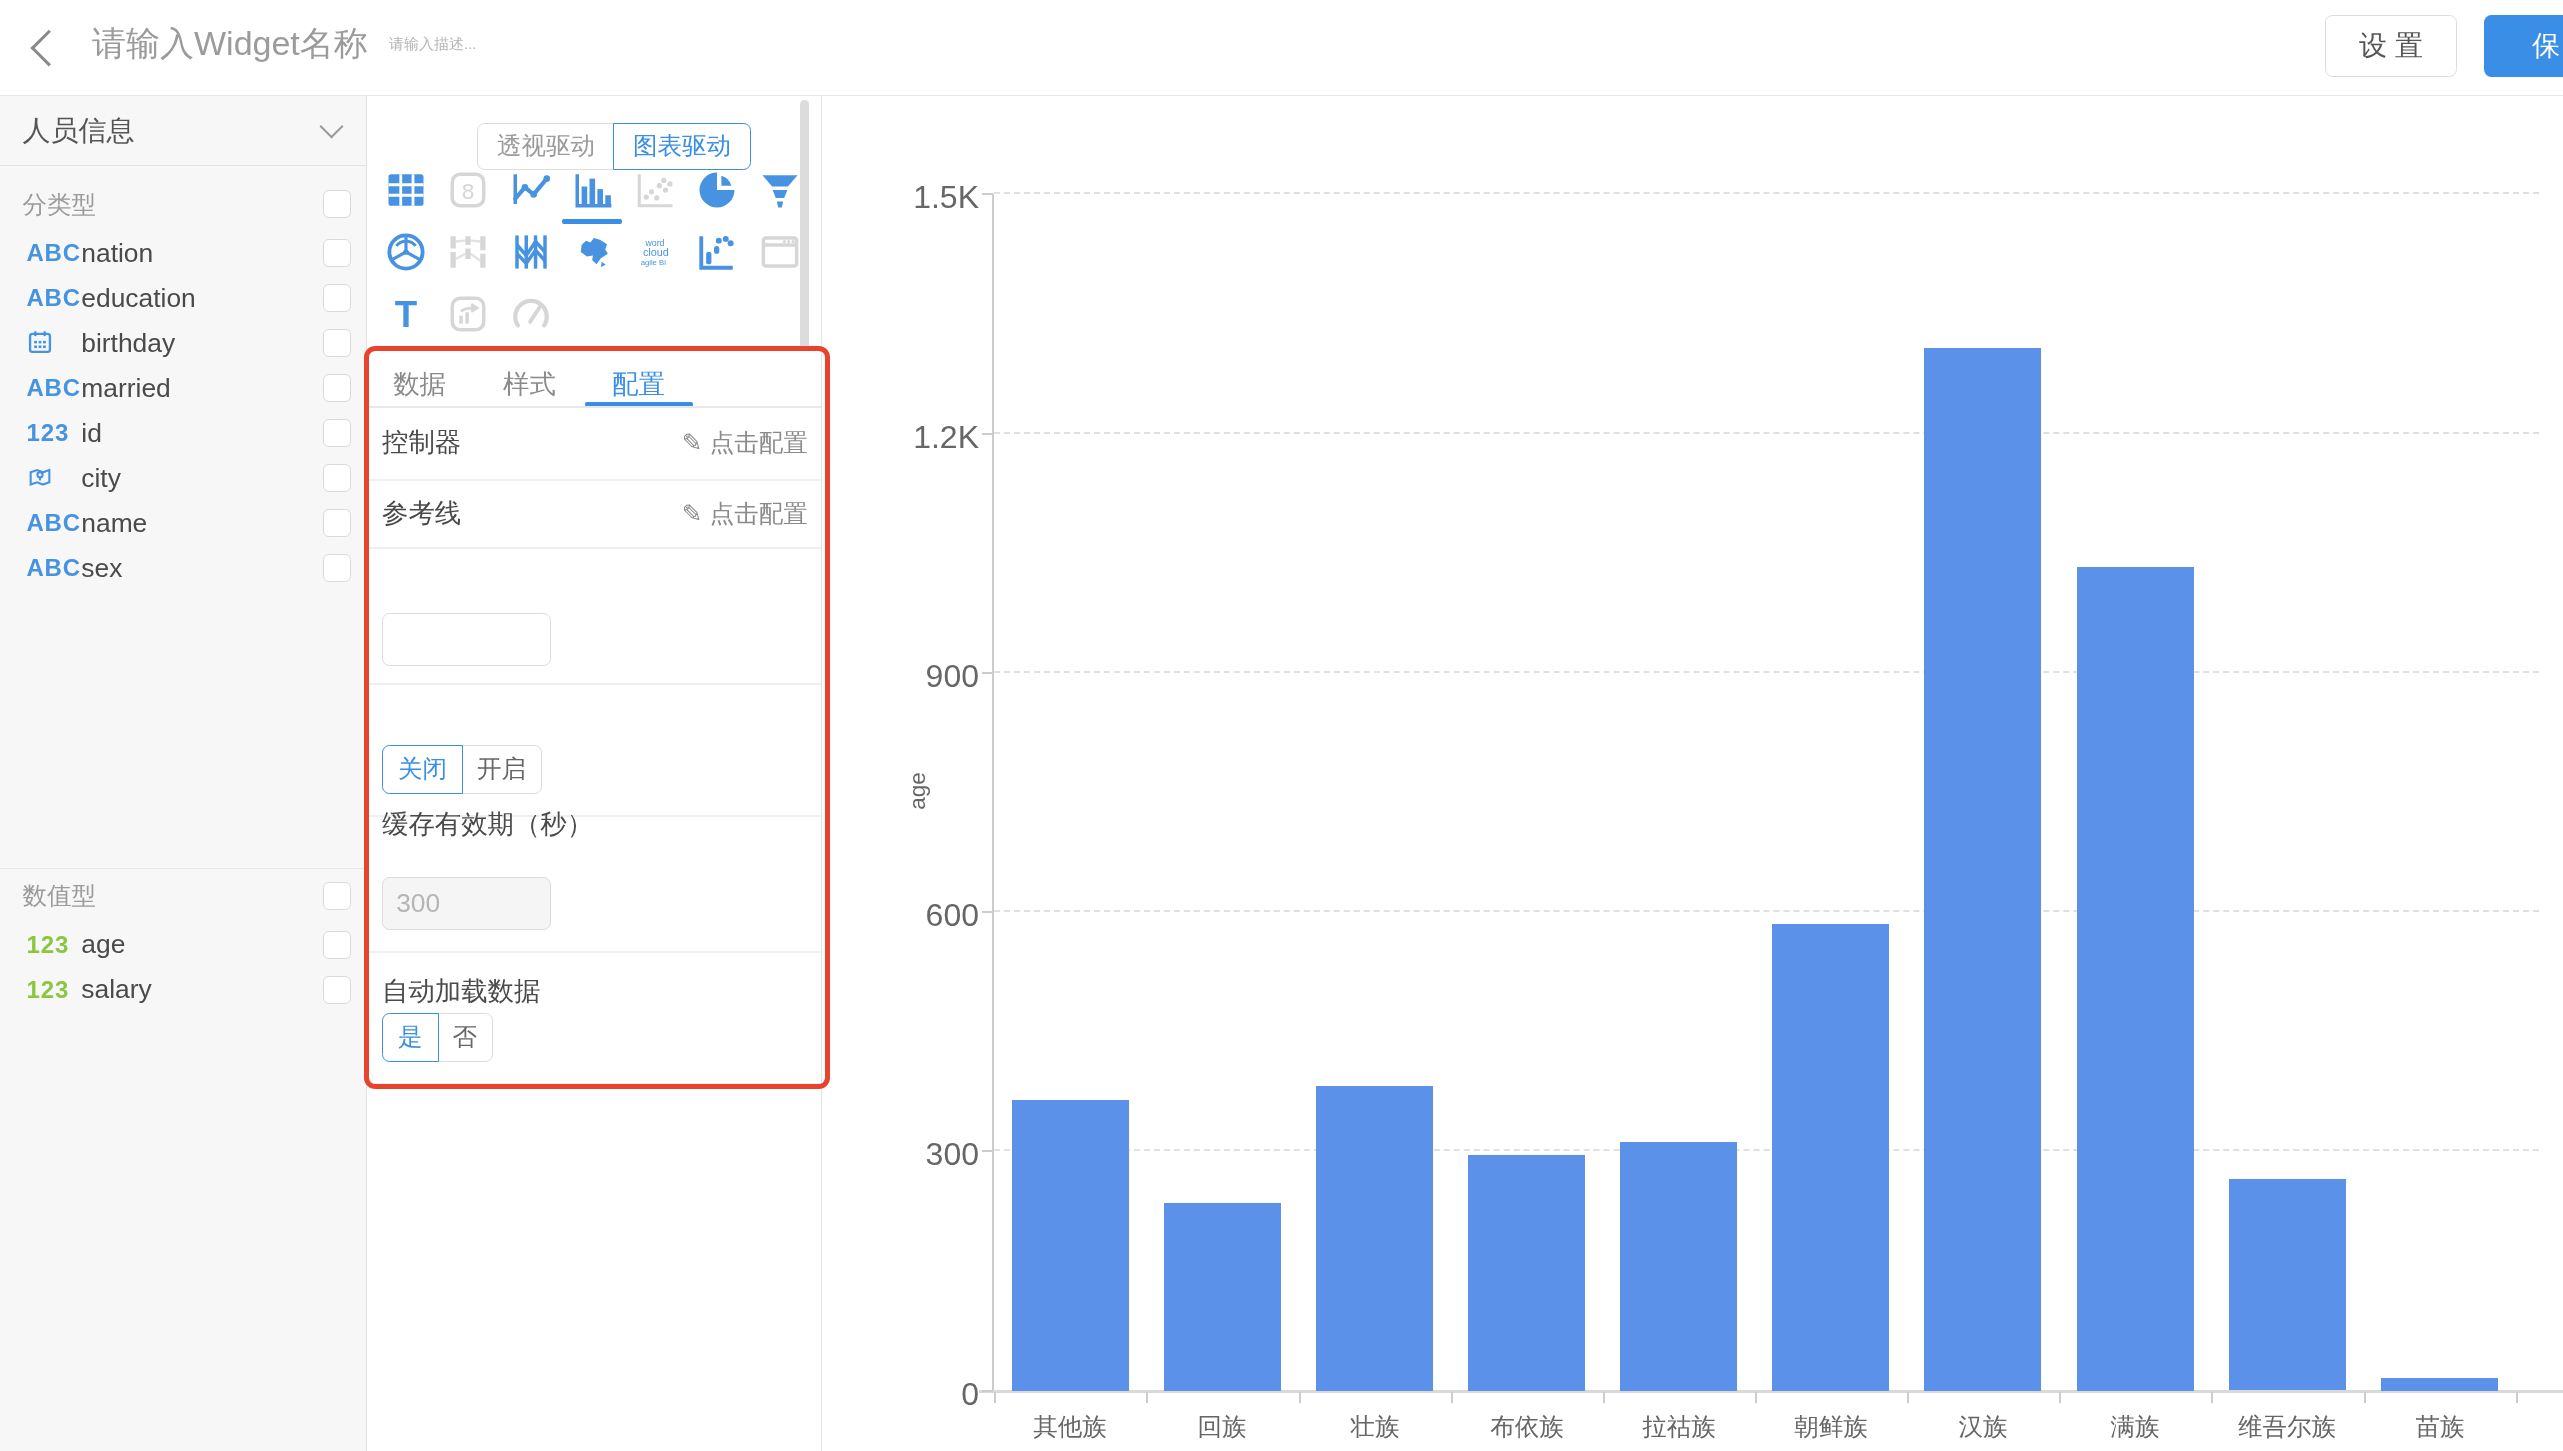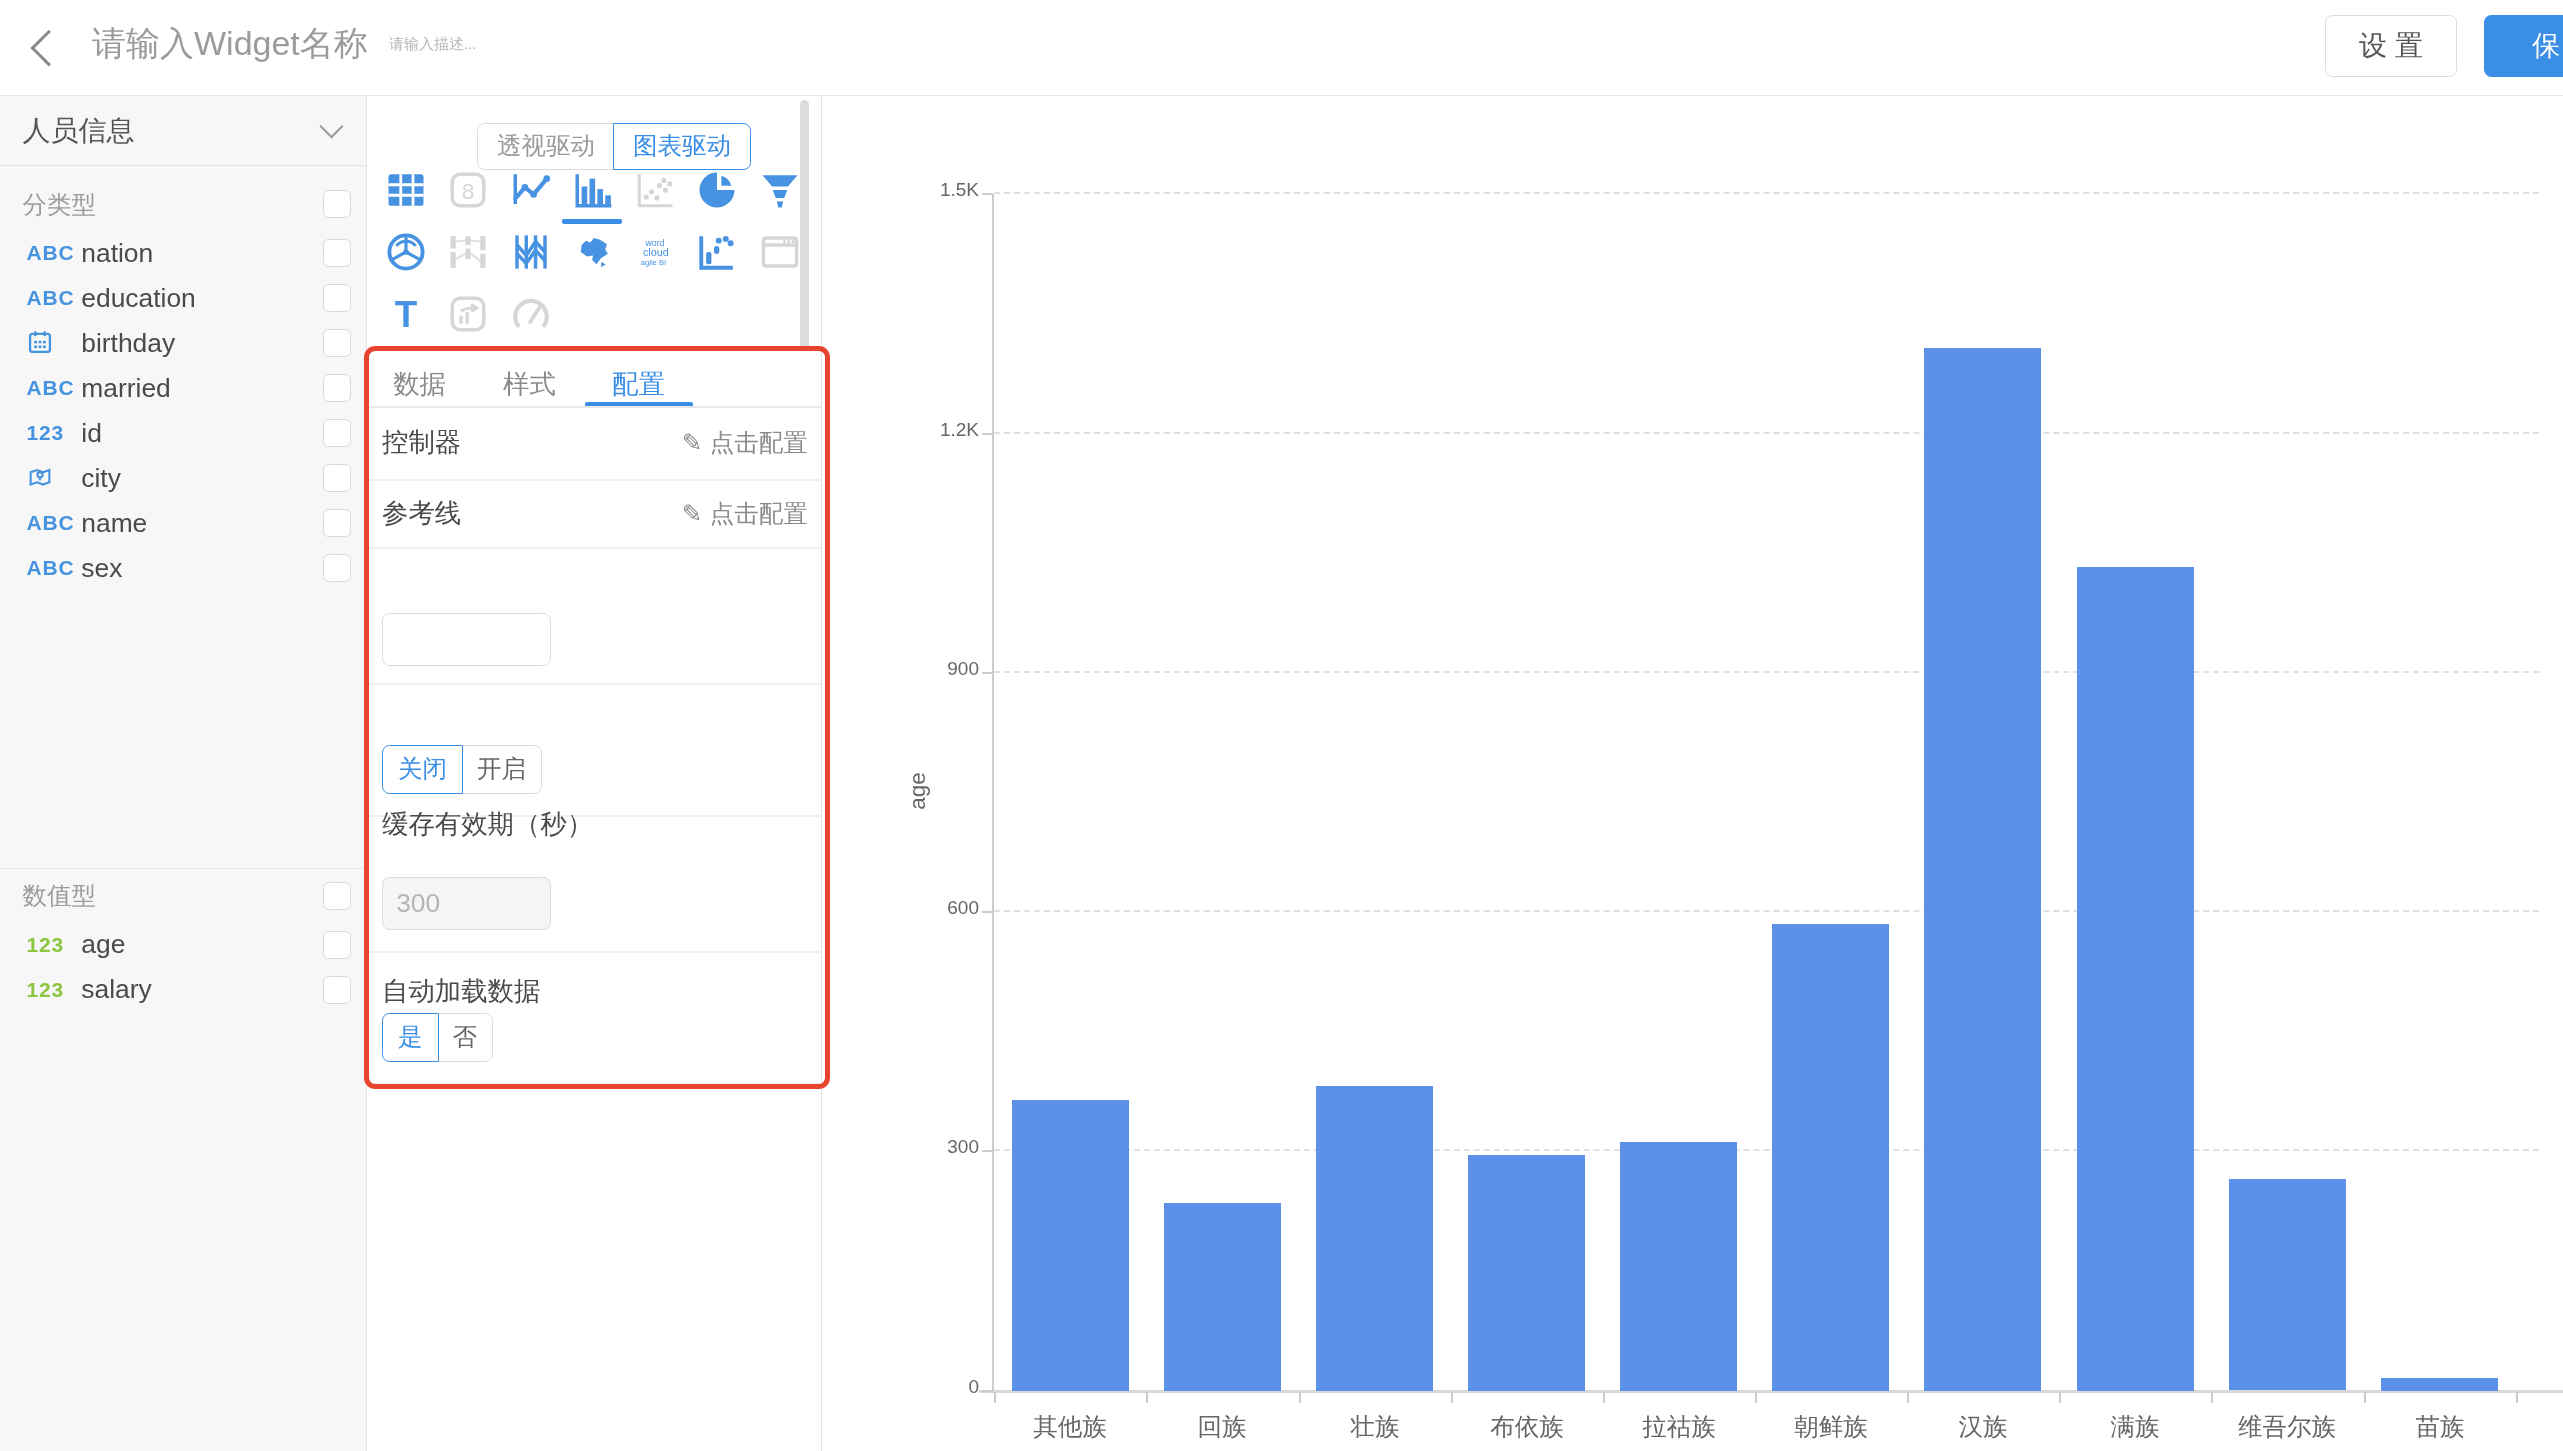--- a/index.html
+++ b/index.html
@@ -22,21 +22,21 @@
   #sidebar{position:absolute;left:0;top:96px;width:367px;height:1355px;background:#f7f7f8;border-right:1.9px solid #e3e3e3;box-sizing:border-box;}
   #dataset-row{height:70px;border-bottom:1.9px solid #e3e3e3;display:flex;align-items:center;padding:0 26.4px 0 22.6px;box-sizing:border-box;cursor:pointer;}
   #dataset-name{font-size:28px;color:#555;flex:1;}
   .chev-d{width:15px;height:15px;border-right:2.8px solid #9a9a9a;border-bottom:2.8px solid #9a9a9a;transform:rotate(45deg);margin-top:-7.5px;}
   .sb-section{position:relative;box-sizing:border-box;padding-top:19px;}
   .sb-section-0{height:702px;}
   .sb-section-divided{border-top:1.9px solid #e8e8e8;padding-top:7.5px;}
   .sb-sechead{display:flex;align-items:center;height:38px;padding:0 15px 0 22.6px;margin-bottom:7.5px;}
   .sb-seclabel{font-size:24.5px;color:#9b9b9b;flex:1;}
   .sb-field{display:flex;align-items:center;height:45px;padding:0 15px 0 26.4px;cursor:grab;}
-  .sb-badge-text{width:53px;flex:0 0 53px;font-weight:bold;font-size:21px;letter-spacing:0.9px;}
+  .sb-badge-text{width:53px;flex:0 0 53px;font-weight:bold;font-size:24px;letter-spacing:0.9px;}
   .sb-badge-icon{width:53px;flex:0 0 53px;}
   .sb-fname{flex:1;font-size:26.4px;color:#4a4a4a;margin-left:1.9px;}
   .checkbox{width:28px;height:28px;border:1.9px solid #d9d9d9;border-radius:5.7px;background:#fff;box-sizing:border-box;flex:0 0 28px;cursor:pointer;}
   
   #panel{position:absolute;left:367px;top:96px;width:455px;height:1355px;background:#fff;border-right:1.9px solid #e3e3e3;box-sizing:border-box;}
   #driver-tabs{position:absolute;left:110px;top:27px;display:flex;}
   .drv-btn{box-sizing:border-box;height:47px;line-height:43px;padding:0 19px;border:1.9px solid #dcdcdc;background:#fff;font-size:24.5px;color:#9b9b9b;cursor:pointer;}
   .drv-btn:first-child{border-radius:7.5px 0 0 7.5px;}
   .drv-btn:last-child{border-radius:0 7.5px 7.5px 0;margin-left:-1.9px;}
   .drv-btn.active{border-color:var(--accent);color:var(--accent);position:relative;z-index:2;}
@@ -62,21 +62,21 @@
   #scroll-thumb{position:absolute;left:433px;top:3.8px;width:9.4px;height:249px;background:#dcdcdc;border-radius:4.7px;cursor:pointer;}
   
   #annotation-box{position:absolute;left:364px;top:346px;width:466px;height:743px;border:5.7px solid #e8432c;border-radius:11.3px;box-sizing:border-box;pointer-events:none;z-index:50;}
   
   #chart{position:absolute;left:823px;top:96px;width:1740px;height:1355px;background:#fff;}
   .grid-dash{position:absolute;border-top:2.8px dashed #e0e0e0;height:0;}
   .grid-solid{position:absolute;height:2.8px;background:#d9d9d9;}
   .yaxis-line{position:absolute;width:1.9px;background:#ccc;}
   .ytick{position:absolute;width:11.3px;height:1.9px;background:#ccc;}
   .xtick{position:absolute;width:1.9px;height:11.3px;background:#ccc;}
-  .ytick-label{position:absolute;width:117px;text-align:right;font-size:19px;color:#666;}
+  .ytick-label{position:absolute;width:117px;text-align:right;font-size:32px;color:#666;}
   .xcat-label{position:absolute;text-align:center;font-size:24.5px;color:#666;}
   .bar{position:absolute;}
   #ylabel{position:absolute;width:113px;text-align:center;font-size:22.6px;color:#666;transform:rotate(-90deg);}
 </style>
 </head>
 <body>
 
 <div id="app">
 
   <div id="header">

